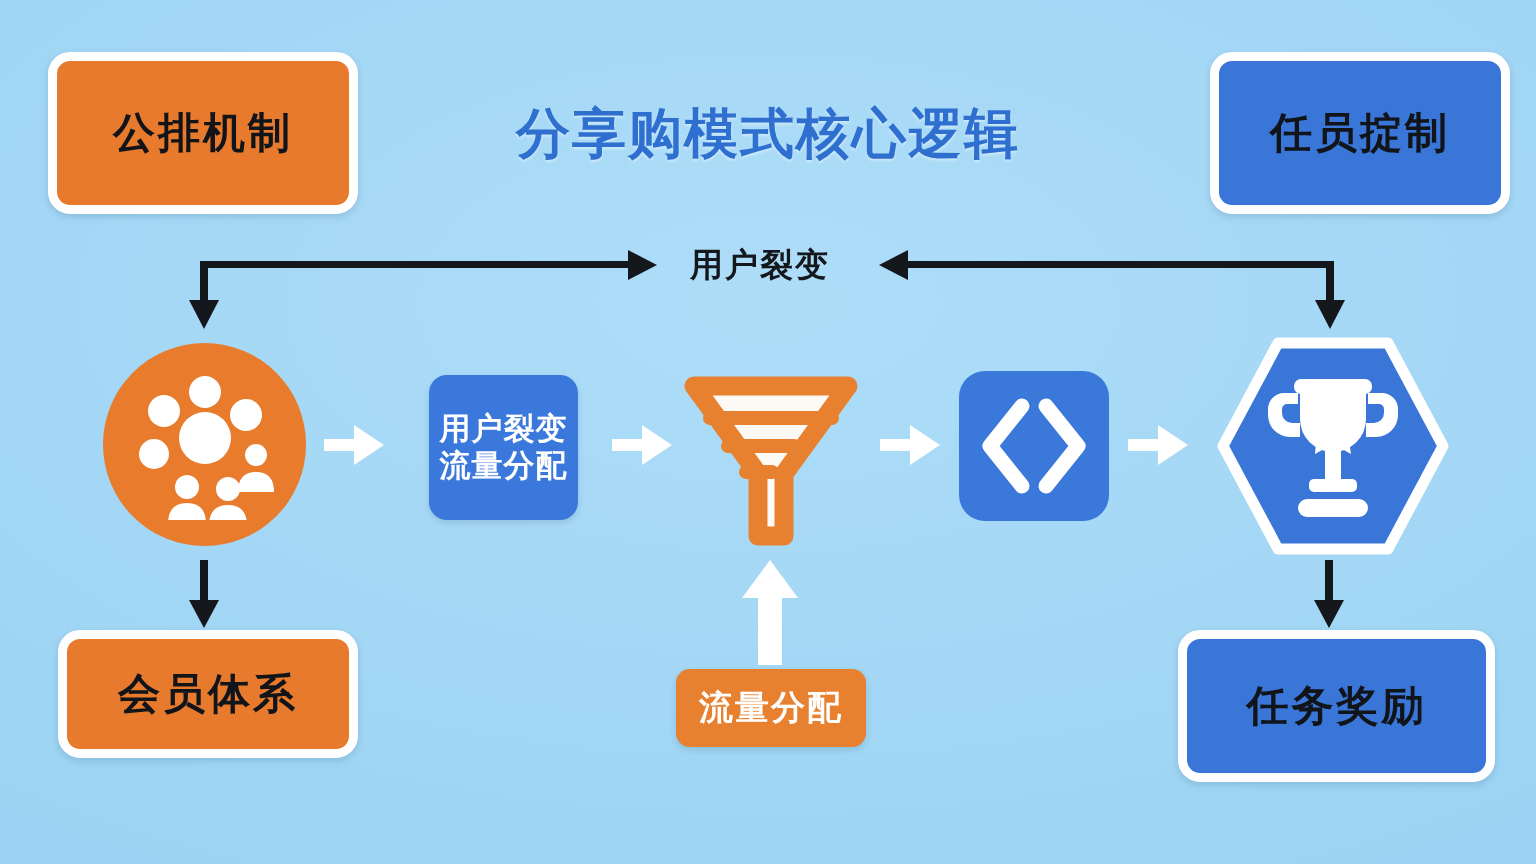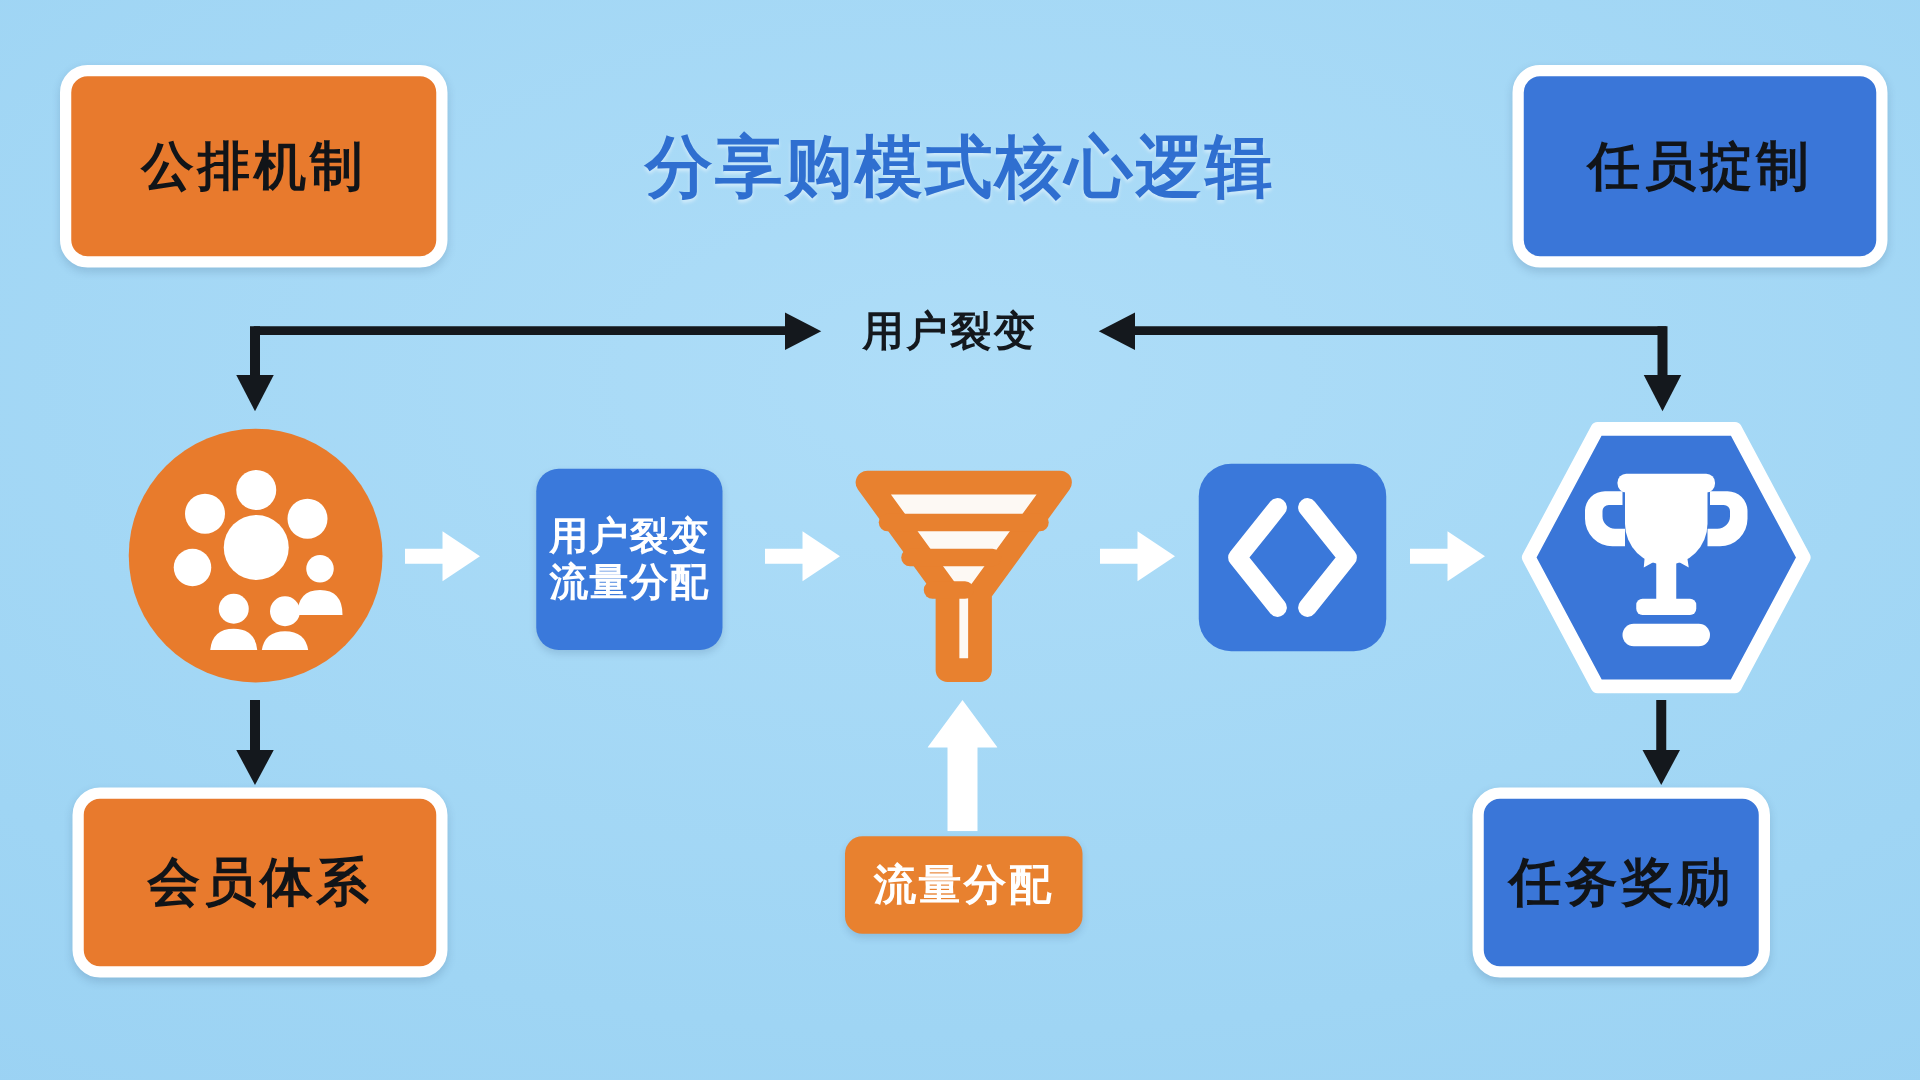--- a/index.html
+++ b/index.html
@@ -43,22 +43,22 @@
     font-size: 42px;
     font-weight: bold;
     letter-spacing: 3px;
     box-shadow: 0 3px 7px rgba(40,70,110,.18);
   }
   .corner-box.orange { background: #e87a2d; }
   .corner-box.blue   { background: #3a76d8; }
 
   #box-tl { left: 48px;   top: 52px;  width: 310px; height: 162px; }
   #box-tr { left: 1178px; top: 52px;  width: 300px; height: 162px; margin-left: 32px; }
-  #box-bl { left: 58px;   top: 630px; width: 300px; height: 152px; }
-  #box-br { left: 1178px; top: 630px; width: 238px; height: 152px; }
+  #box-bl { left: 58px;   top: 630px; width: 300px; height: 128px; }
+  #box-br { left: 1178px; top: 630px; width: 317px; height: 152px; }
 
   
   #label-top-center {
     position: absolute;
     left: 690px; top: 243px;
     font-size: 33px;
     font-weight: bold;
     color: #14181d;
     letter-spacing: 2px;
     white-space: nowrap;

